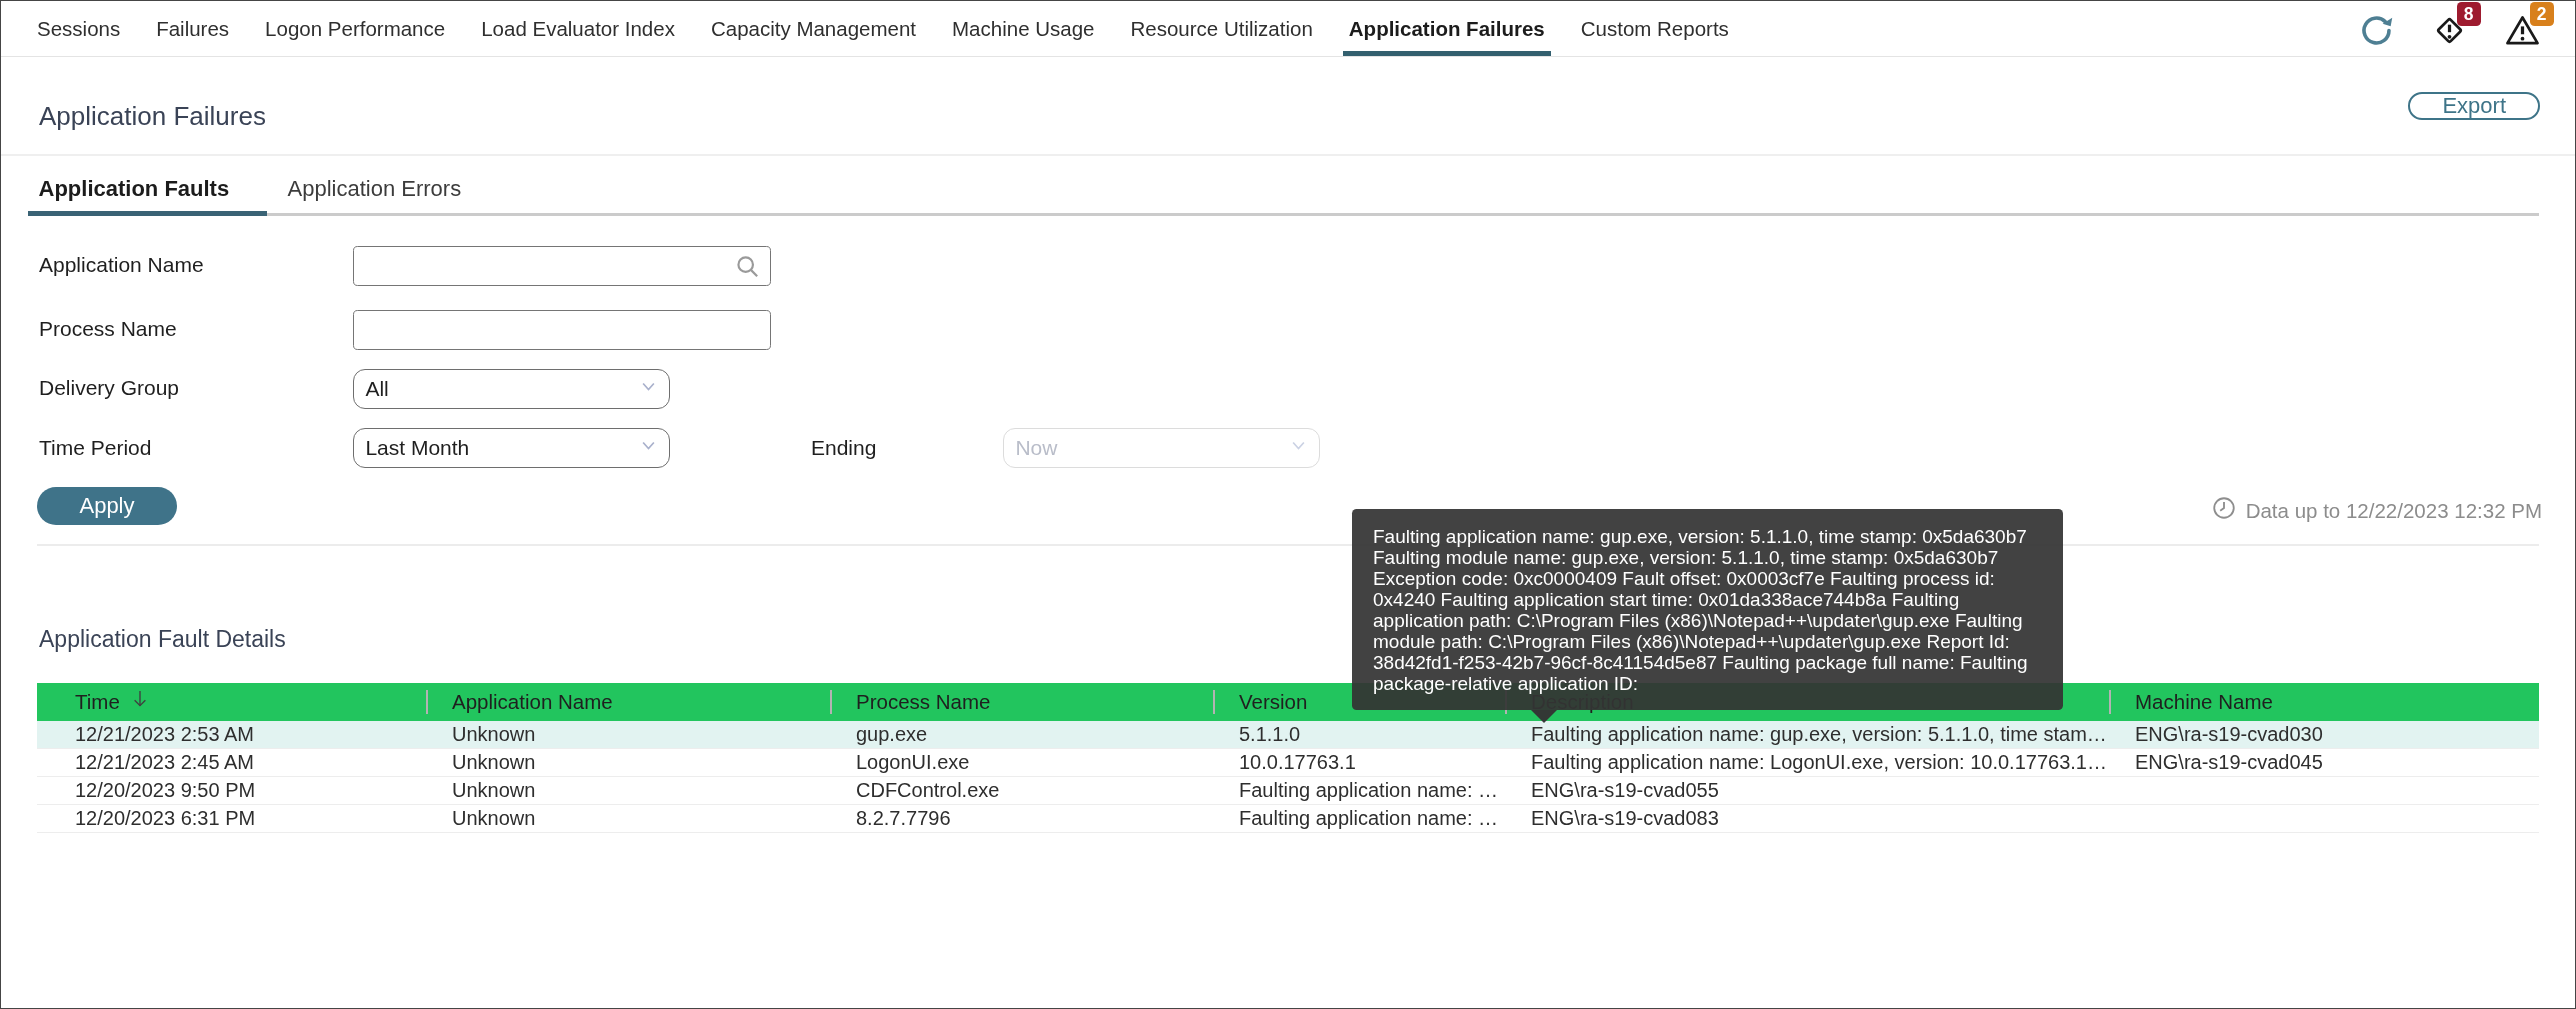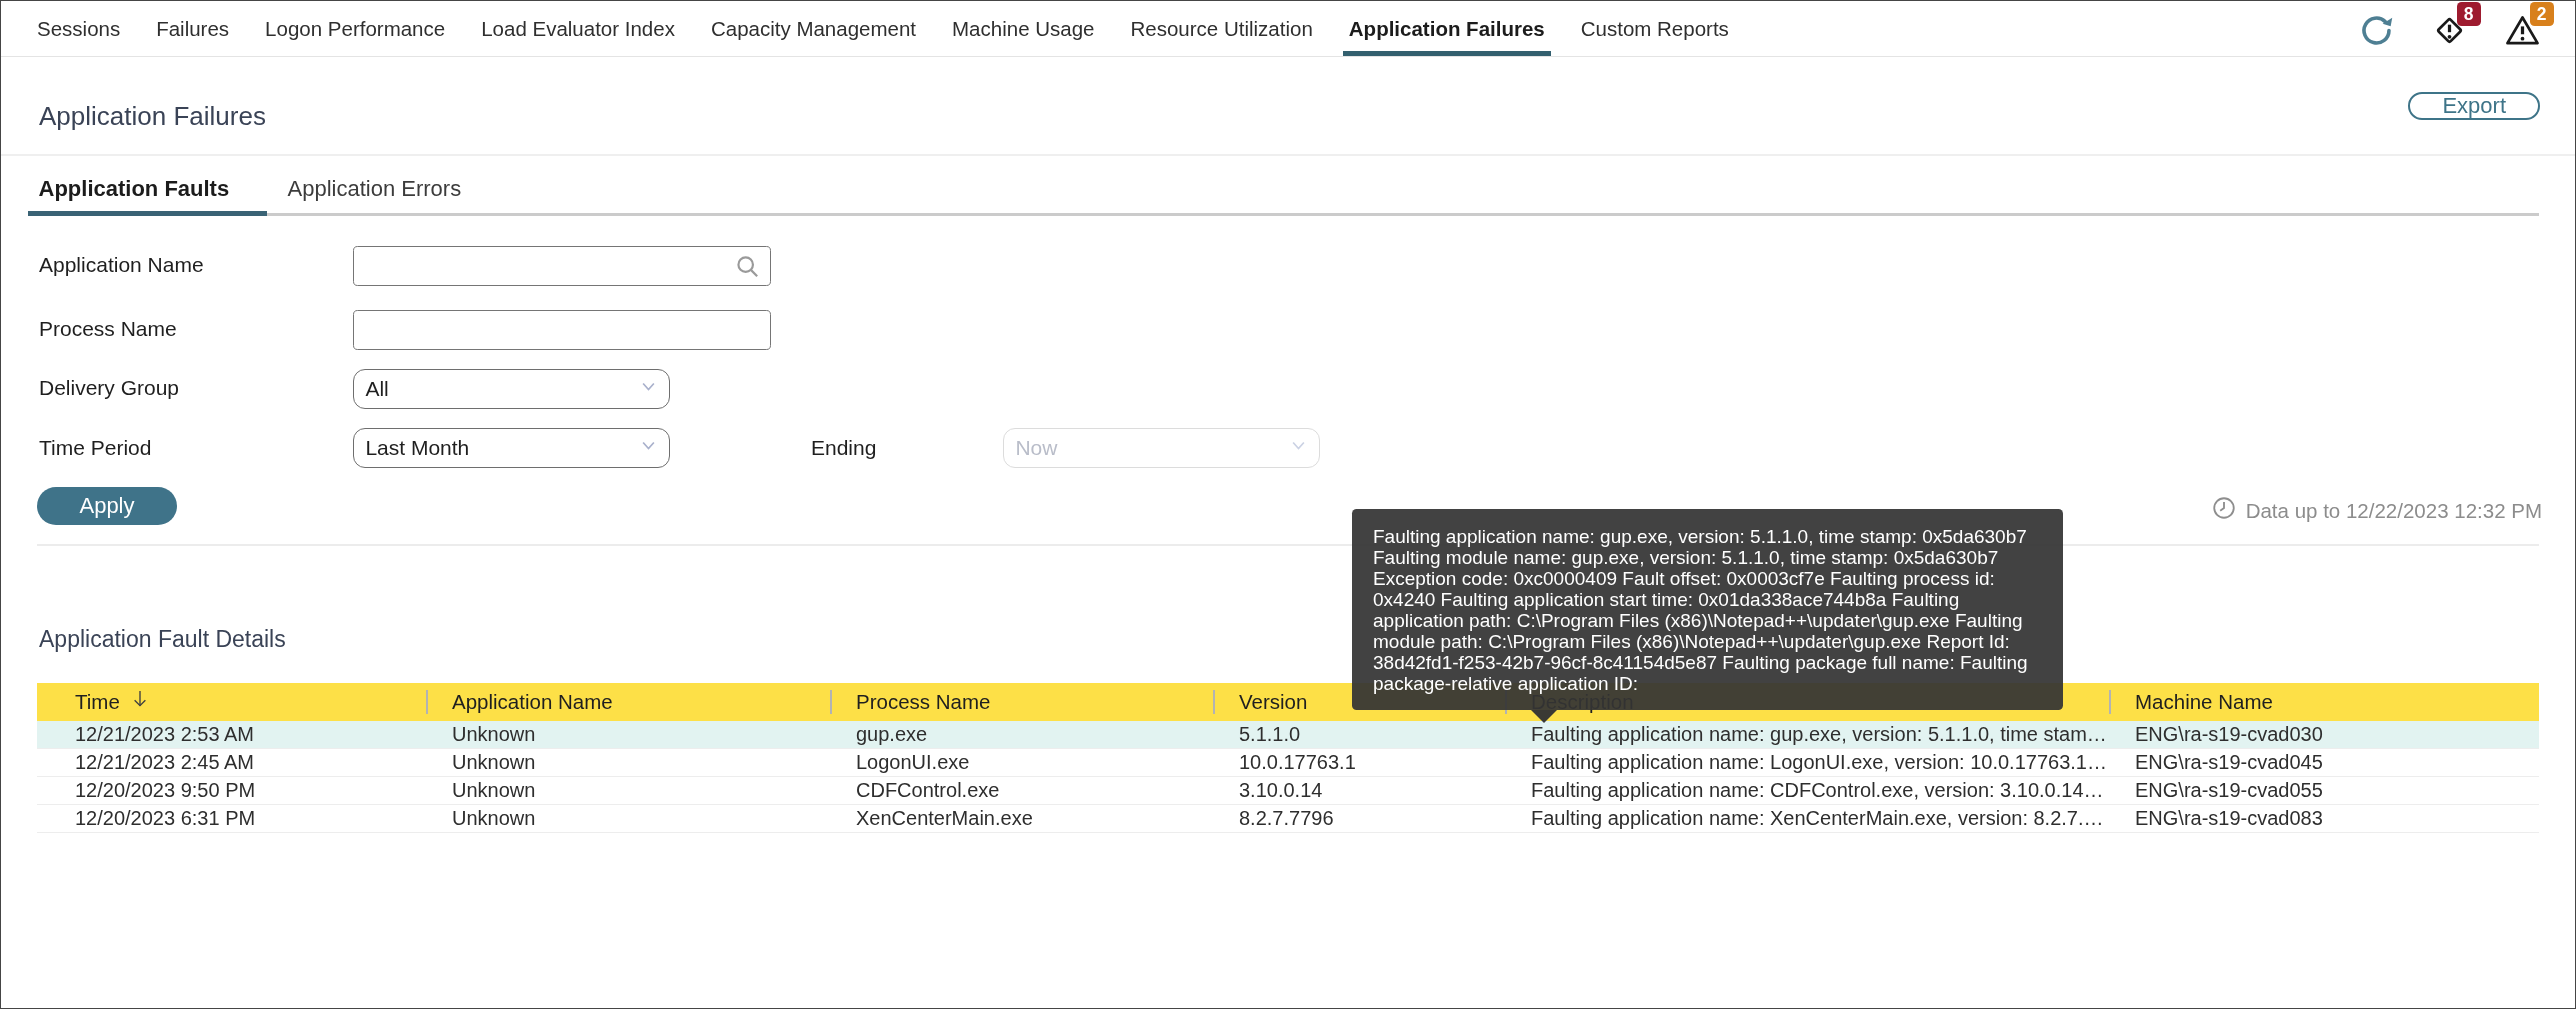--- a/index.html
+++ b/index.html
@@ -74,21 +74,21 @@
   }
   .data-upto {
     position:absolute; right:33px; top:494px; display:flex; align-items:center; gap:9px;
     font-size:20.5px; color:#8c8c8c;
   }
   .hr2 { position:absolute; left:36px; right:36px; top:543px; height:1.5px; background:#ececec; }
   
   .section-title { position:absolute; left:38px; top:625px; font-size:23px; color:#3a4356; font-weight:500; }
   .table { position:absolute; left:36px; right:36px; top:682px; }
   .tr { display:grid; grid-template-columns:389px 404px 383px 292px 604px 1fr; }
-  .thead { background:#fde047; height:38px; }
+  .thead { background:#22c55e; height:38px; }
   .th {
     position:relative; display:flex; align-items:center; gap:10.6px;
     font-size:20.5px; color:#1f1f1f; padding-left:26px; white-space:nowrap; cursor:pointer;
   }
   .th:first-child { padding-left:38px; }
   .th:not(:first-child)::before {
     content:""; position:absolute; left:0; top:6.8px; width:1.5px; height:24px; background:#b3b3b3;
   }
   .row { height:28px; border-bottom:1.5px solid #ededed; background:#fff; }
   .row.highlight { background:#e2f3f1; }
@@ -292,39 +292,33 @@
       <div class="td">
           <span>12/20/2023 9:50 PM</span>
         </div>
       <div class="td">
           <span>Unknown</span>
         </div>
       <div class="td">
           <span>CDFControl.exe</span>
         </div>
       <div class="td">
-          <span>3.10.0.14</span>
-        </div>
-      <div class="td">
           <span>Faulting application name: CDFControl.exe, version: 3.10.0.14, time sta...</span>
         </div>
       <div class="td">
           <span>ENG\ra-s19-cvad055</span>
         </div>
     </div>
 
     <div class="tr row">
       <div class="td">
           <span>12/20/2023 6:31 PM</span>
         </div>
       <div class="td">
           <span>Unknown</span>
-        </div>
-      <div class="td">
-          <span>XenCenterMain.exe</span>
         </div>
       <div class="td">
           <span>8.2.7.7796</span>
         </div>
       <div class="td">
           <span>Faulting application name: XenCenterMain.exe, version: 8.2.7.7796, tim...</span>
         </div>
       <div class="td">
           <span>ENG\ra-s19-cvad083</span>
         </div>

